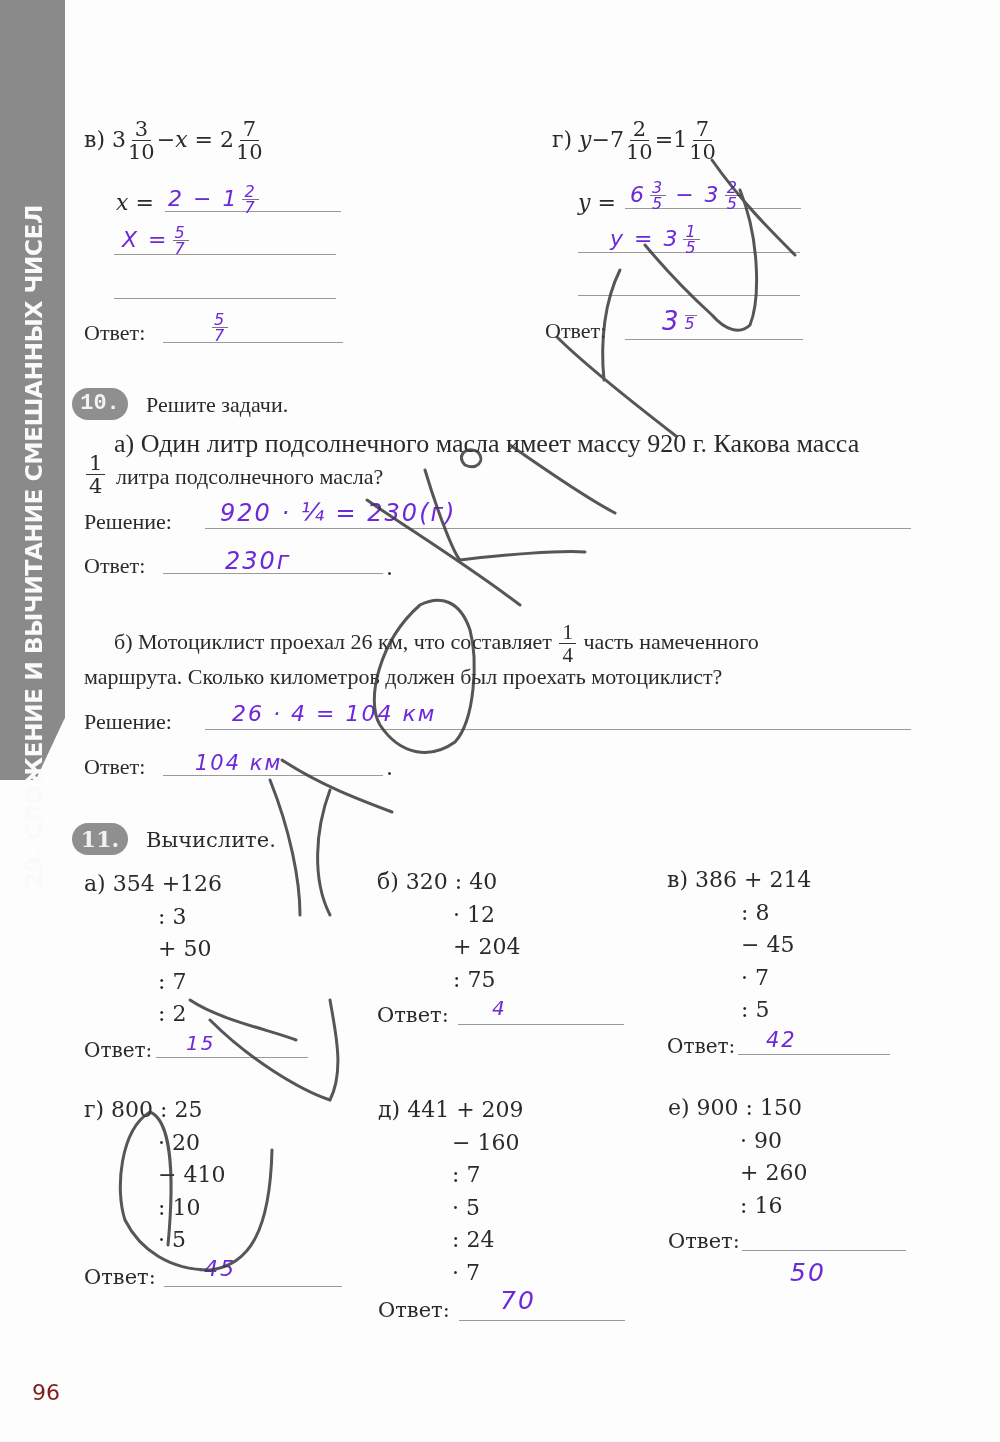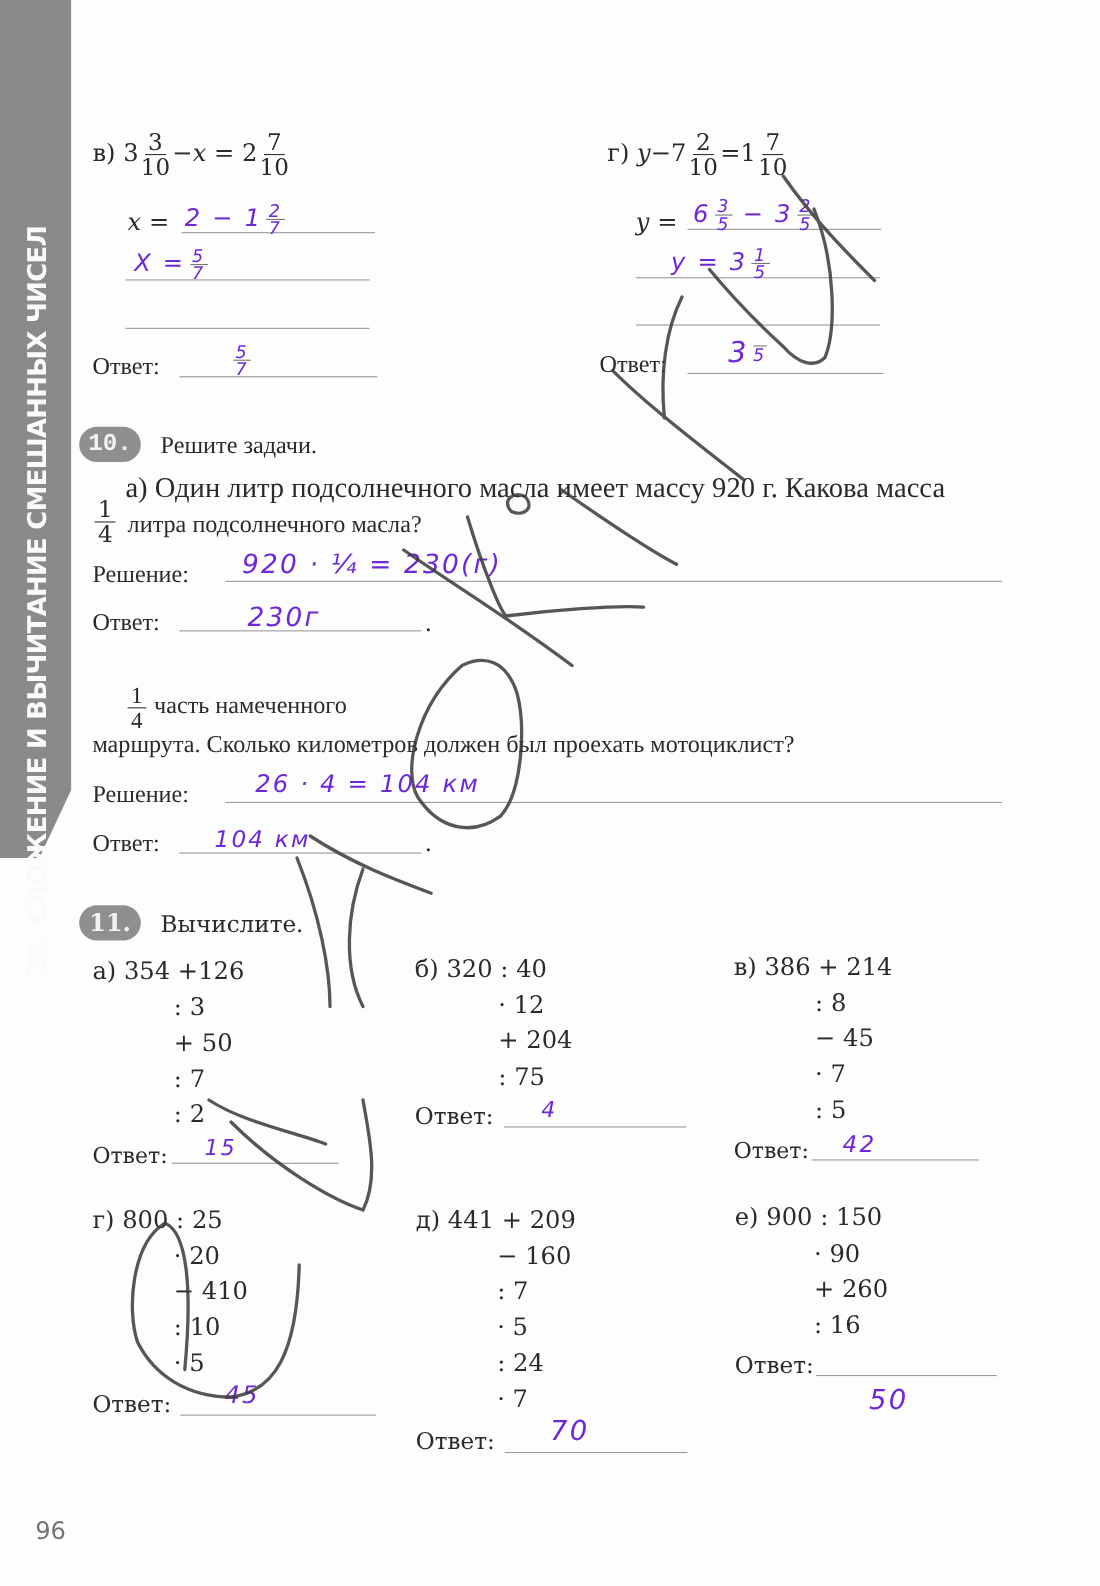--- a/index.html
+++ b/index.html
@@ -21,21 +21,21 @@
   .line{height:0;border-top:1.5px solid #9a9a9a;}
   .hw{font-family:"DejaVu Sans","Liberation Sans",sans-serif;color:#6d28d9;
       font-style:italic;font-weight:300;letter-spacing:2px;}
   .hwfrac{display:inline-flex;flex-direction:column;align-items:center;vertical-align:middle;
       font-size:16px;line-height:15px;margin-left:4px;}
   .hwfrac .num{border-bottom:1px solid #777;padding:0 2px;}
   .badge{width:56px;height:32px;border-radius:16px;background:#8f8f8f;color:#f2f2f2;
        font-family:"DejaVu Serif",serif;font-weight:bold;font-size:22px;line-height:32px;
        text-align:center;}
   .op{font-size:22px;line-height:32.5px;white-space:pre;}
-  .pagenum{font-family:"DejaVu Sans","Liberation Sans",sans-serif;font-size:22px;color:#737373;}
+  .pagenum{font-family:"DejaVu Sans","Liberation Sans",sans-serif;font-size:22px;color:#7f1d1d;}
   svg.scribble{position:absolute;left:0;top:0;pointer-events:none;}
 </style>
 </head>
 <body>
 
 <div class="abs side-band-tail"></div>
 <div class="abs side-label"><span>29. СЛОЖЕНИЕ И ВЫЧИТАНИЕ СМЕШАННЫХ ЧИСЕЛ</span></div>
 
 <div class="abs t" style="left:84px;top:118px;">
   <span>в)</span>
@@ -127,20 +127,21 @@
 <div class="abs t serif" style="left:84px;top:509px;">Решение:</div>
 <div class="abs line" style="left:205px;top:528px;width:706px;"></div>
 <div class="abs hw t" style="left:220px;top:500px;font-size:24px;">920 · ¼ = 230(г)</div>
 
 <div class="abs t serif" style="left:84px;top:553px;">Ответ:</div>
 <div class="abs line" style="left:163px;top:573px;width:220px;"></div>
 <div class="abs t" style="left:386px;top:555px;">.</div>
 <div class="abs hw t" style="left:225px;top:548px;font-size:24px;">230г</div>
 
 <div class="abs t serif" style="left:114px;top:621px;font-size:22px;">
+  <span>б) Мотоциклист проехал 26 км, что составляет</span>
   <span class="frac" style="font-size:21px;">
       <span class="num">1</span>
       <span>4</span>
     </span>
   <span>часть намеченного</span>
 </div>
 <div class="abs t serif" style="left:84px;top:664px;font-size:22px;">маршрута. Сколько километров должен был проехать мотоциклист?</div>
 
 <div class="abs t serif" style="left:84px;top:709px;">Решение:</div>
 <div class="abs line" style="left:205px;top:729px;width:706px;"></div>

